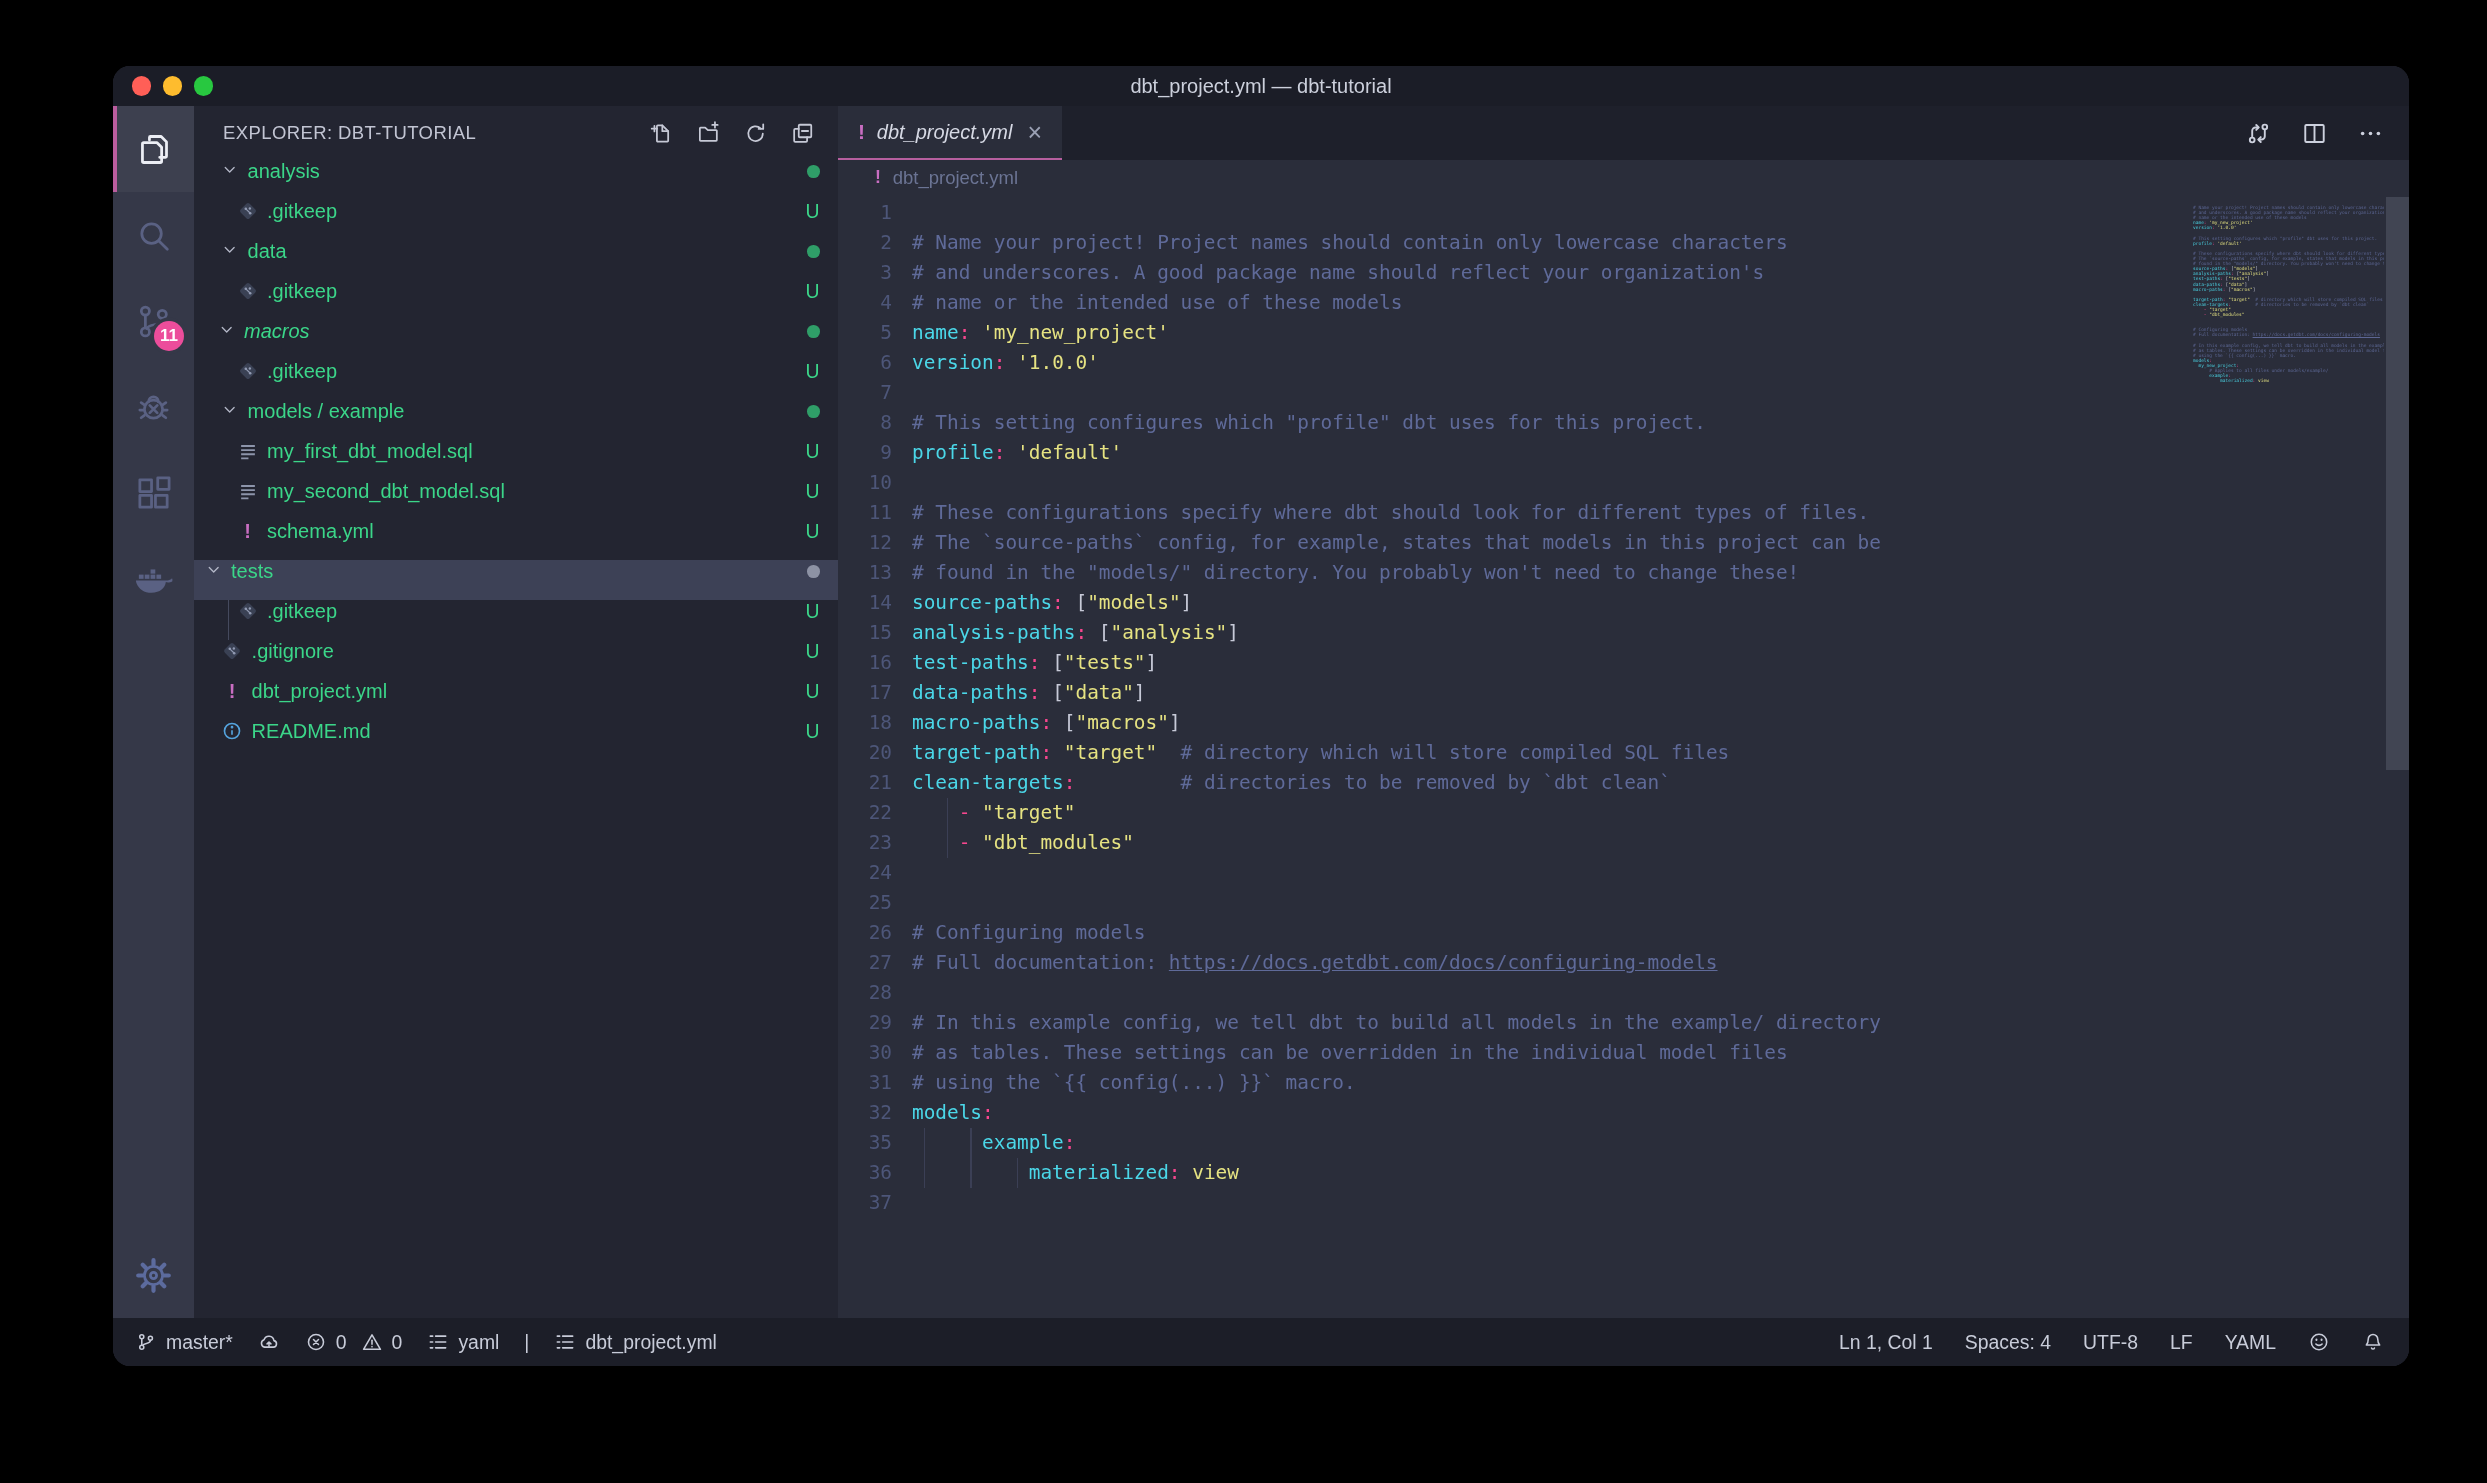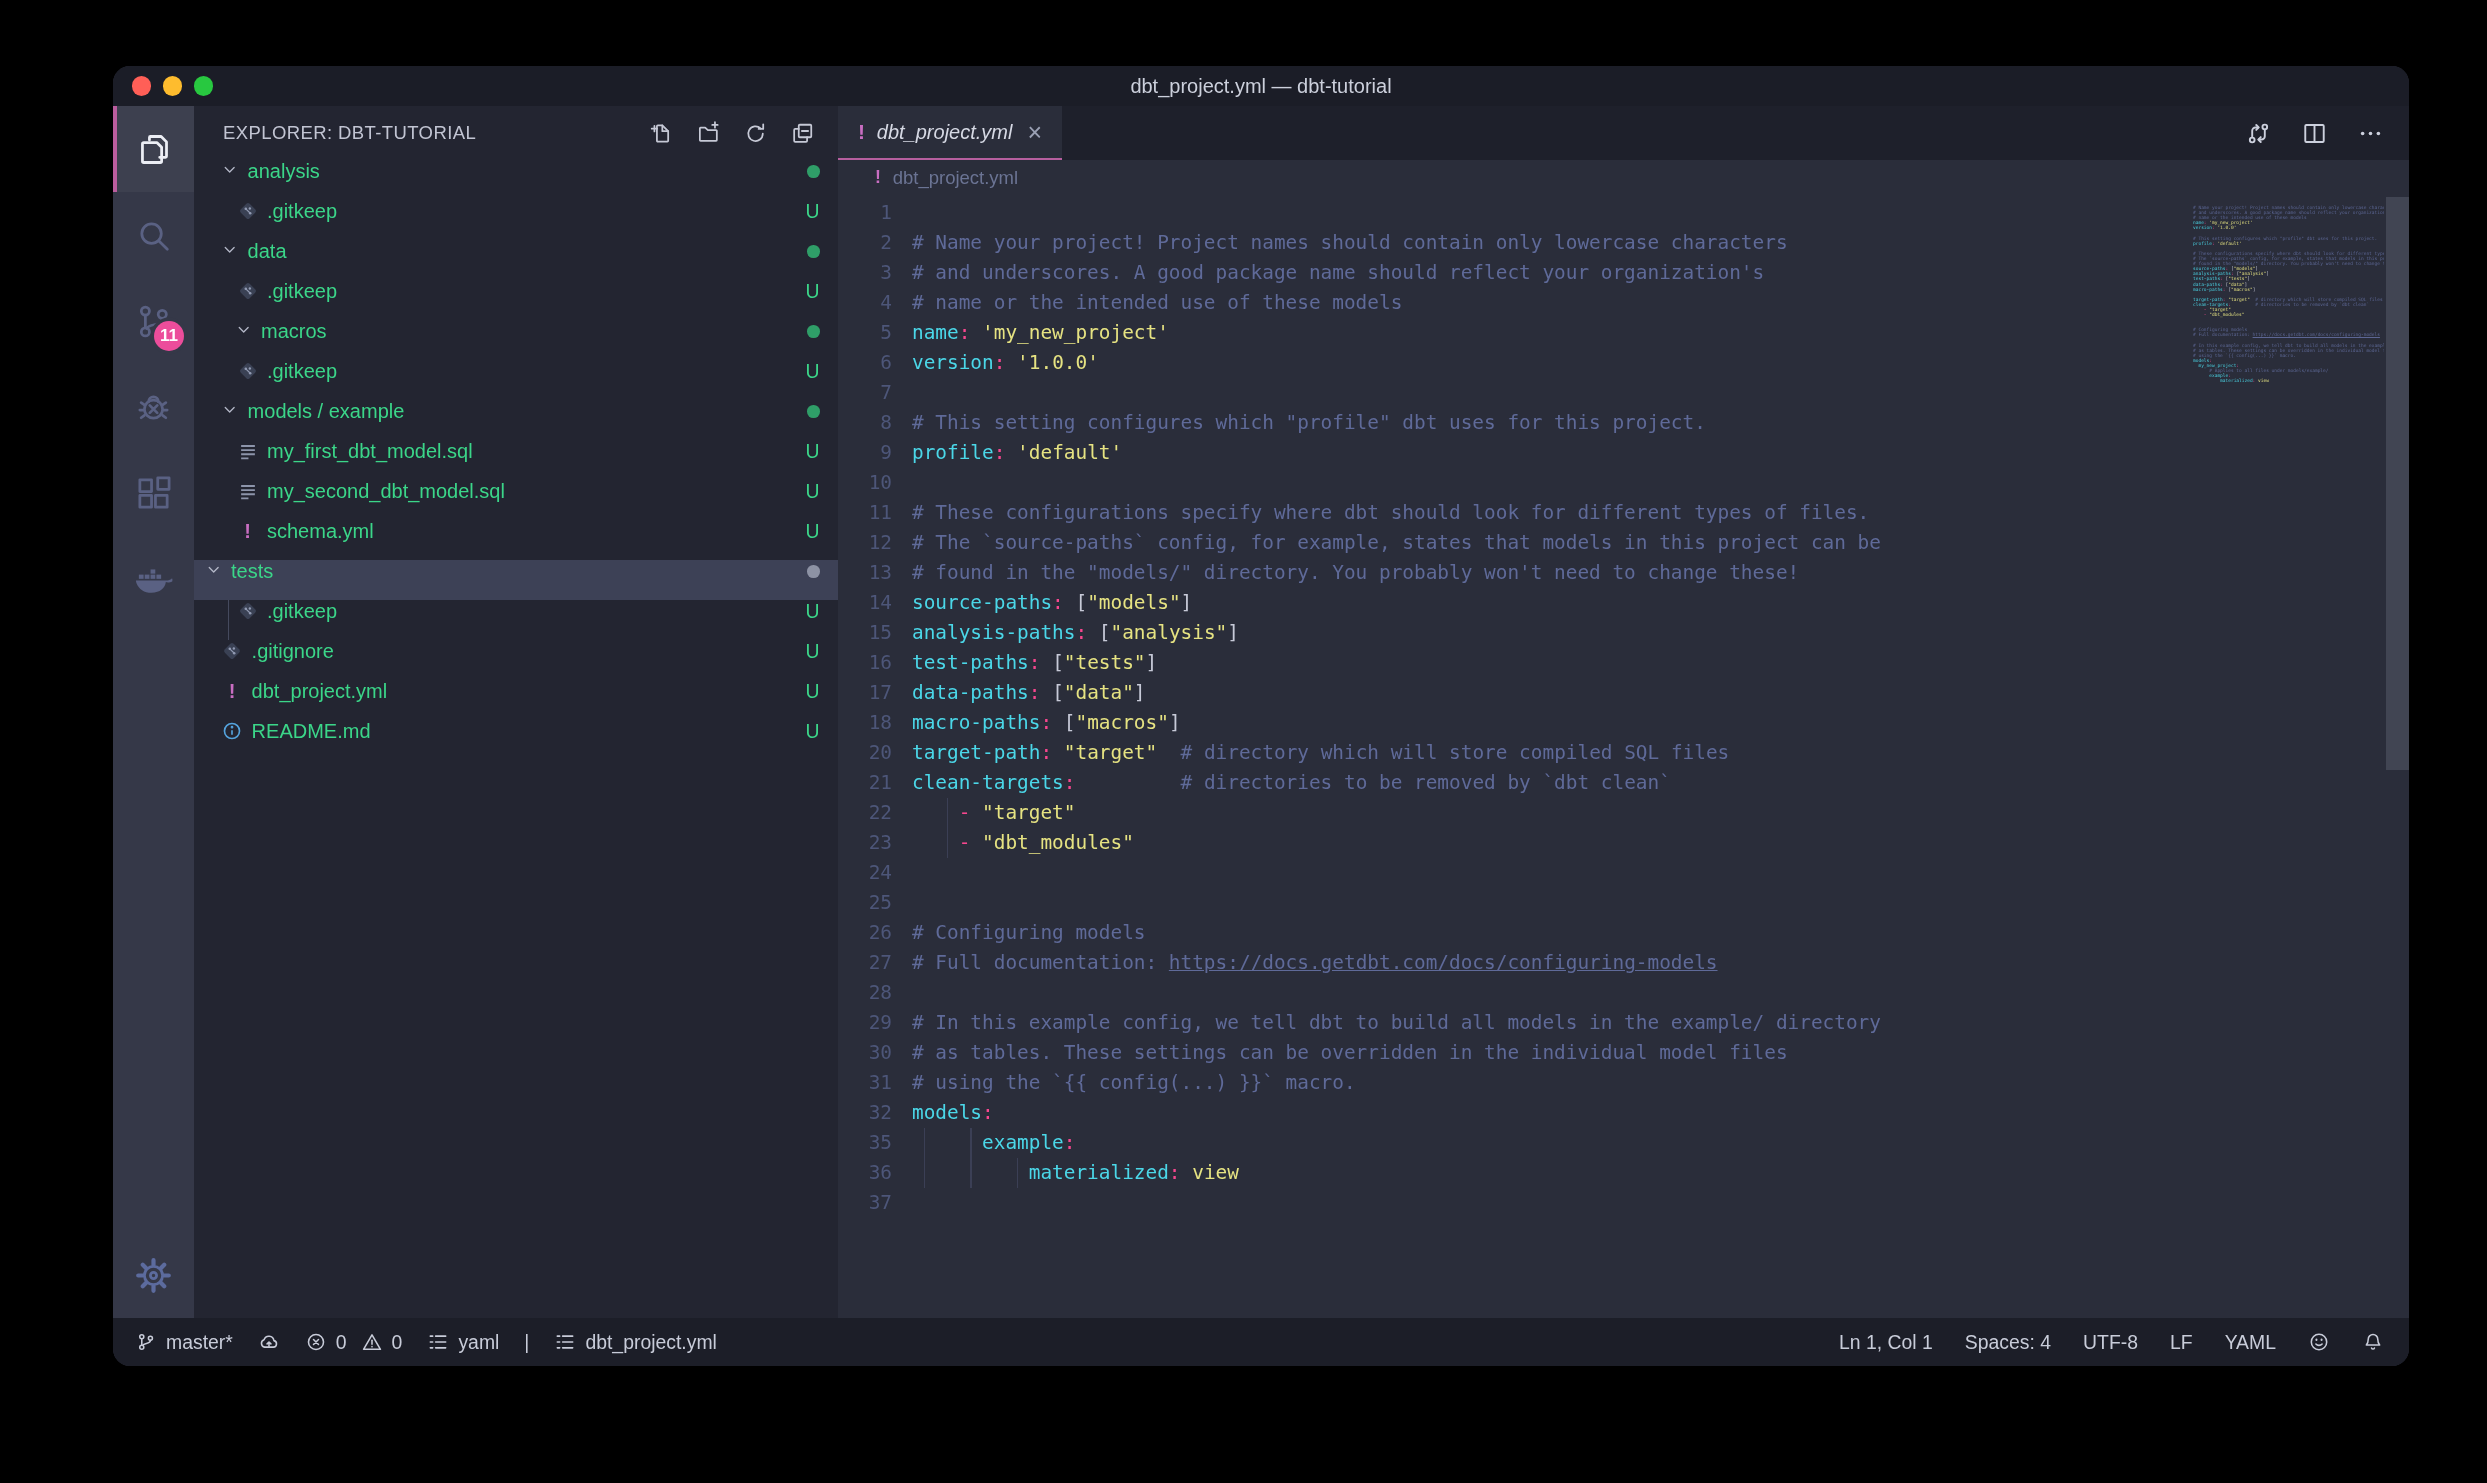--- a/index.html
+++ b/index.html
@@ -244,21 +244,21 @@
                   <path d="M9.6 9.6l4.6 4.6" stroke="#919ab2" stroke-width="1.3"></path>
                   <circle cx="9.6" cy="9.6" r="1.4" fill="#919ab2"></circle>
                   <circle cx="14.4" cy="14.4" r="1.4" fill="#919ab2"></circle>
                   <circle cx="14" cy="9.2" r="1.3" fill="#919ab2"></circle>
                 </svg>
               </span>
               <span class="tree-label">.gitkeep</span>
               <span class="tree-fill"></span>
               <span class="tree-badge">U</span>
             </div>
-            <div class="tree-row" style="padding-left: 37px;">
+            <div class="tree-row" style="padding-left: 20px; font-style: italic;">
               <span class="tree-twisty">
                 <svg width="19.4" height="19.4" viewBox="0 0 24 24" fill="none" stroke="currentColor" stroke-width="1.6" stroke-linecap="round" stroke-linejoin="round">
                   <path d="M6.5 9.2l5.5 5.6 5.5-5.6"></path>
                 </svg>
               </span>
               <span class="tree-label">macros</span>
               <span class="tree-fill"></span>
               <span class="tree-badge"><span class="dot" style="background:#2f9e68;display:inline-block"></span></span>
             </div>
             <div class="tree-row" style="padding-left: 39px;">

